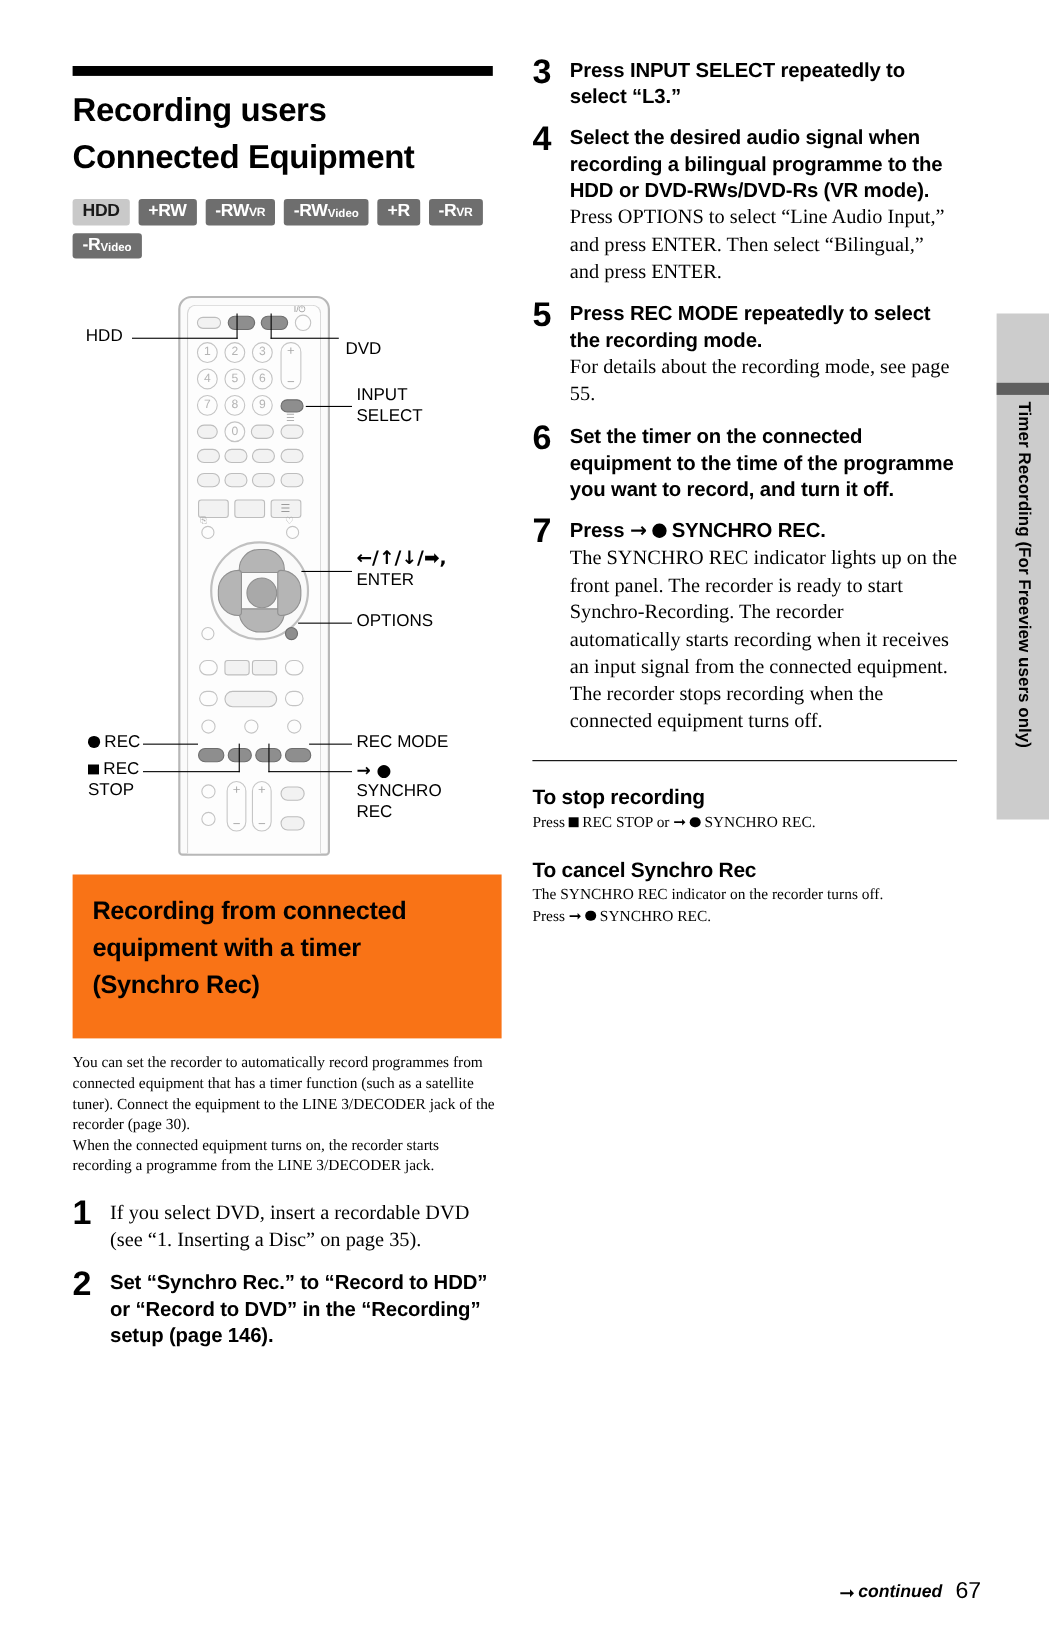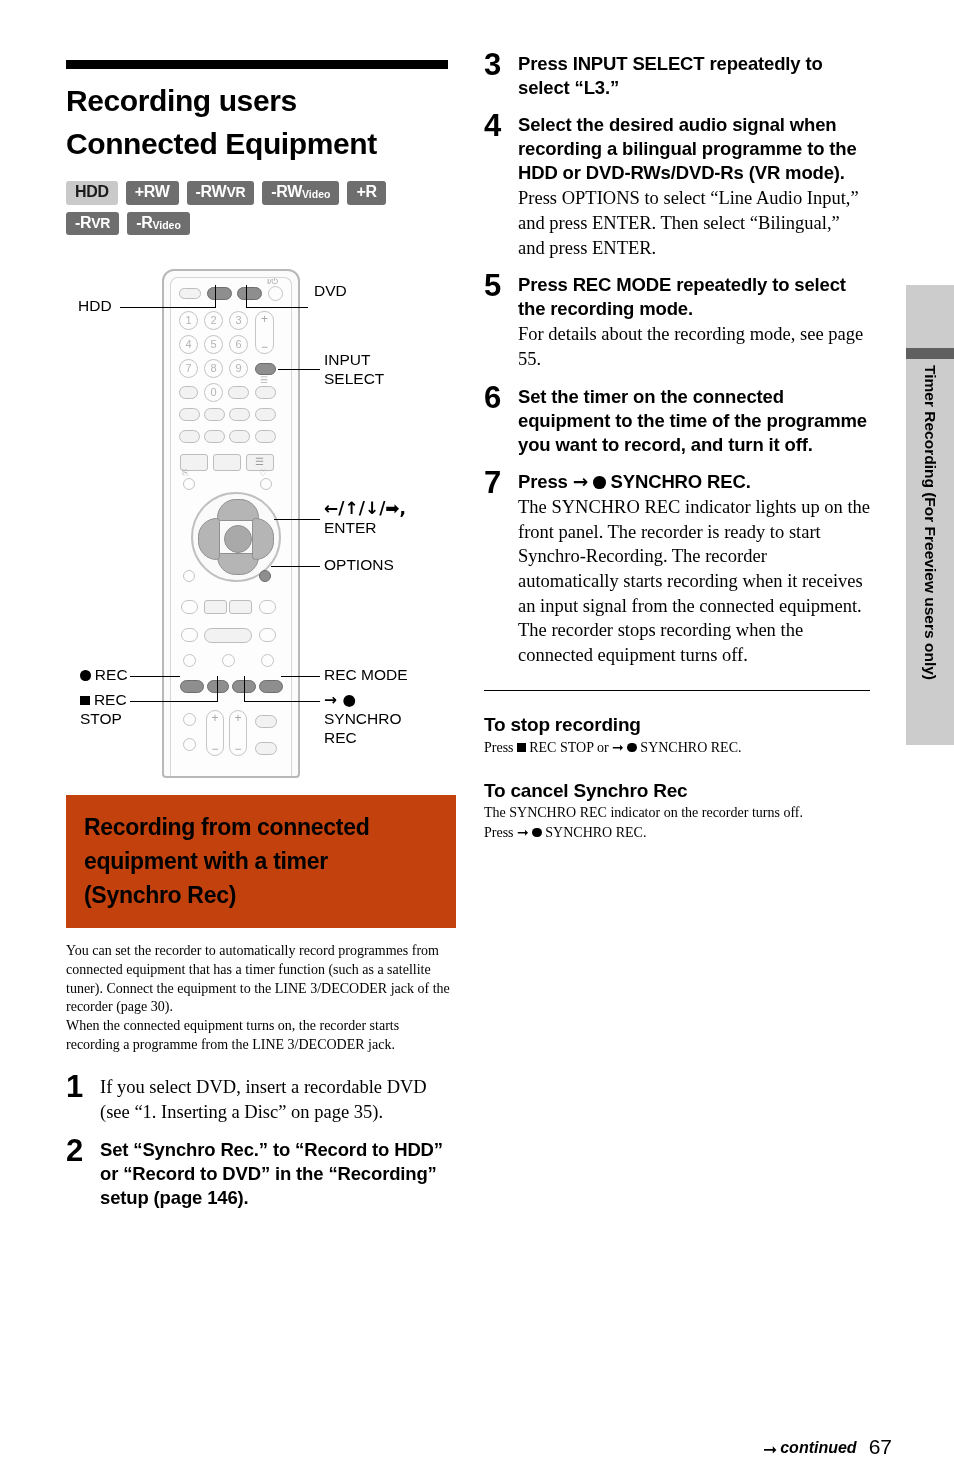--- a/index.html
+++ b/index.html
@@ -111,21 +111,21 @@
     color: #1a1a1a;
   }
   .badge sub {
     font-size: 10.5px;
     vertical-align: baseline;
     position: relative;
     top: 1px;
     letter-spacing: 0;
   }
   .badge .sm {
-    font-size: 14px;
+    font-size: 11px;
   }
 
   
   #remote-figure {
     position: relative;
     width: 390px;
     height: 520px;
     margin-top: 4px;
   }
   .fig-label {
@@ -246,22 +246,22 @@
     border: 1.2px solid #909090;
     box-sizing: border-box;
   }
   #dpad-up { left: 24px; top: 5px; width: 42px; height: 22px; border-radius: 22px 22px 4px 4px; }
   #dpad-down { left: 24px; bottom: 5px; width: 42px; height: 22px; border-radius: 4px 4px 22px 22px; }
   #dpad-left { left: 5px; top: 24px; width: 22px; height: 42px; border-radius: 22px 4px 4px 22px; }
   #dpad-right { right: 5px; top: 24px; width: 22px; height: 42px; border-radius: 4px 22px 22px 4px; }
 
   
   #subhead-box {
-    background: #c2410c;
-    padding: 16px 18px 16px 18px;
+    background: #f97316;
+    padding: 16px 18px 32px 18px;
     width: 354px;
     box-sizing: content-box;
     margin-top: 14px;
   }
   #subhead-title {
     font-family: "Liberation Sans", sans-serif;
     font-weight: bold;
     font-size: 23px;
     line-height: 1.47;
     letter-spacing: -0.3px;
@@ -523,21 +523,21 @@
 
       <div class="leader" style="left:178px; top:440px; width:76px;"></div>
       <div class="leader-v" style="left:178px; top:415px; height:26px;"></div>
 
       <div class="leader" style="left:64px; top:415px; width:50px;"></div>
 
       <div class="leader" style="left:64px; top:440px; width:88px;"></div>
       <div class="leader-v" style="left:151px; top:415px; height:26px;"></div>
 
       <div class="fig-label" style="left:12px; top:36px;">HDD</div>
-      <div class="fig-label" style="left:248px; top:21px;">DVD</div>
+      <div class="fig-label" style="left:248px; top:48px;">DVD</div>
 
       <div class="fig-label" style="left:258px; top:90px;">
         <span>INPUT</span><br>
         <span>SELECT</span>
       </div>
 
       <div class="fig-label" style="left:258px; top:237px;">
         <span class="glyph-ar" style="font-size:17px;">←/↑/↓/➡,</span><br>
         <span>ENTER</span>
       </div>

